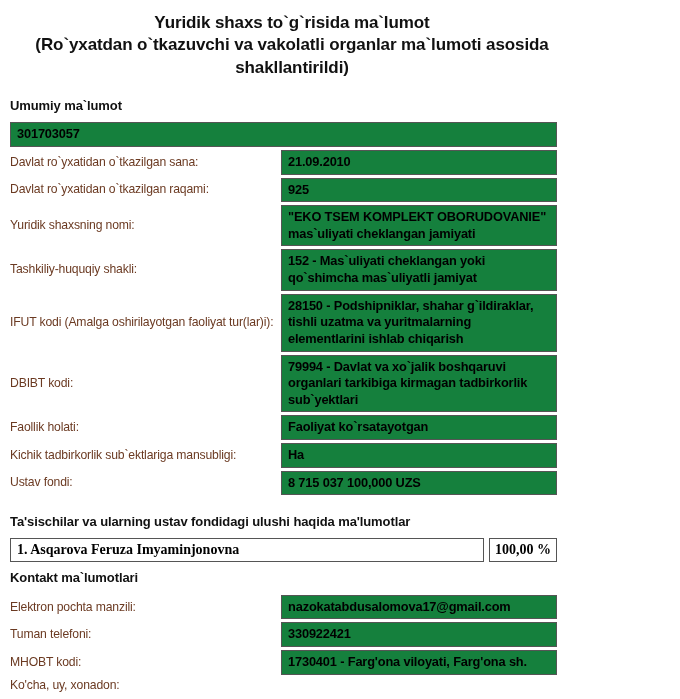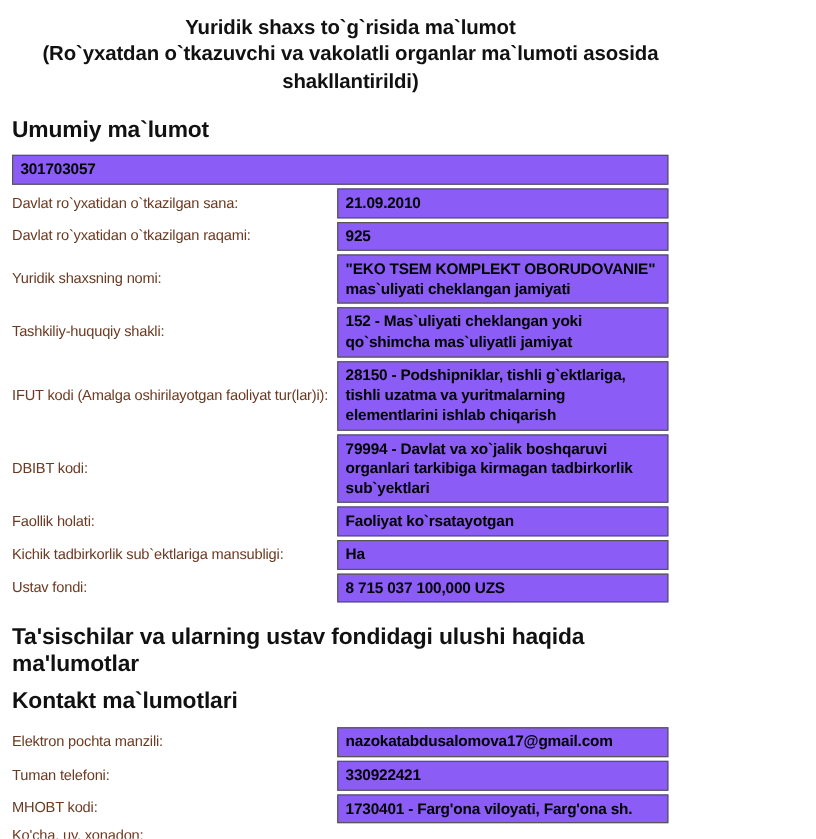--- a/index.html
+++ b/index.html
@@ -30,21 +30,21 @@
     line-height: 1.32;
     color: #111111;
     padding: 12px 22px 0 22px;
     letter-spacing: -0.1px;
   }
   .doc-title .line { display: block; }
 
   
   .section-heading {
     font-weight: bold;
-    font-size: 19px;
+    font-size: 13px;
     color: #111111;
     padding-left: 10px;
     margin-top: 19px;
     margin-bottom: 9px;
     letter-spacing: -0.1px;
   }
   .section-heading.tight { margin-top: 8px; margin-bottom: 6px; }
 
   
   .field-row {
@@ -60,21 +60,21 @@
     flex: 0 0 271px;
     font-size: 12.2px;
     color: #6b3a22;
     line-height: 1.25;
     padding-right: 6px;
     letter-spacing: -0.15px;
   }
   .field-value {
     flex: 1 1 auto;
     border: 1px solid #555555;
-    background: #8b5cf6;
+    background: #15803d;
     font-size: 12.8px;
     font-weight: bold;
     line-height: 1.3;
     padding: 3px 5px 3px 6px;
     min-height: 21px;
     color: #000000;
     letter-spacing: -0.15px;
     word-wrap: break-word;
   }
   .field-value.two-line { min-height: 40px; }
@@ -148,21 +148,21 @@
     <div class="field-value two-line">"EKO TSEM KOMPLEKT OBORUDOVANIE" mas`uliyati cheklangan jamiyati</div>
   </div>
 
   <div class="field-row">
     <div class="field-label">Tashkiliy-huquqiy shakli:</div>
     <div class="field-value two-line"><span class="lnk">152</span><span class="sep"> - </span><span class="lnk">Mas`uliyati cheklangan yoki qo`shimcha mas`uliyatli jamiyat</span></div>
   </div>
 
   <div class="field-row">
     <div class="field-label">IFUT kodi (Amalga oshirilayotgan faoliyat tur(lar)i):</div>
-    <div class="field-value two-line"><span class="lnk">28150</span><span class="sep"> - </span><span class="lnk">Podshipniklar, tishli g`ektlariga, tishli uzatma va yuritmalarning elementlarini ishlab chiqarish</span></div>
+    <div class="field-value two-line"><span class="lnk">28150</span><span class="sep"> - </span><span class="lnk">Podshipniklar, shahar g`ildiraklar, tishli uzatma va yuritmalarning elementlarini ishlab chiqarish</span></div>
   </div>
 
   <div class="field-row">
     <div class="field-label">DBIBT kodi:</div>
     <div class="field-value two-line"><span class="lnk">79994</span><span class="sep"> - </span><span class="lnk">Davlat va xo`jalik boshqaruvi organlari tarkibiga kirmagan tadbirkorlik sub`yektlari</span></div>
   </div>
 
   <div class="field-row">
     <div class="field-label">Faollik holati:</div>
     <div class="field-value">Faoliyat ko`rsatayotgan</div>
@@ -173,20 +173,24 @@
     <div class="field-value">Ha</div>
   </div>
 
   <div class="field-row">
     <div class="field-label">Ustav fondi:</div>
     <div class="field-value">8 715 037 100,000 UZS</div>
   </div>
 
   <div class="section-heading">Ta'sischilar va ularning ustav fondidagi ulushi haqida ma'lumotlar</div>
 
+  <div class="founder-row">
+    <div class="founder-name">1. Asqarova Feruza Imyaminjonovna</div>
+    <div class="founder-share">100,00 %</div>
+  </div>
 
   <div class="section-heading tight">Kontakt ma`lumotlari</div>
   <div class="spacer-xs"></div>
 
   <div class="field-row">
     <div class="field-label">Elektron pochta manzili:</div>
     <div class="field-value">nazokatabdusalomova17@gmail.com</div>
   </div>
 
   <div class="field-row">

